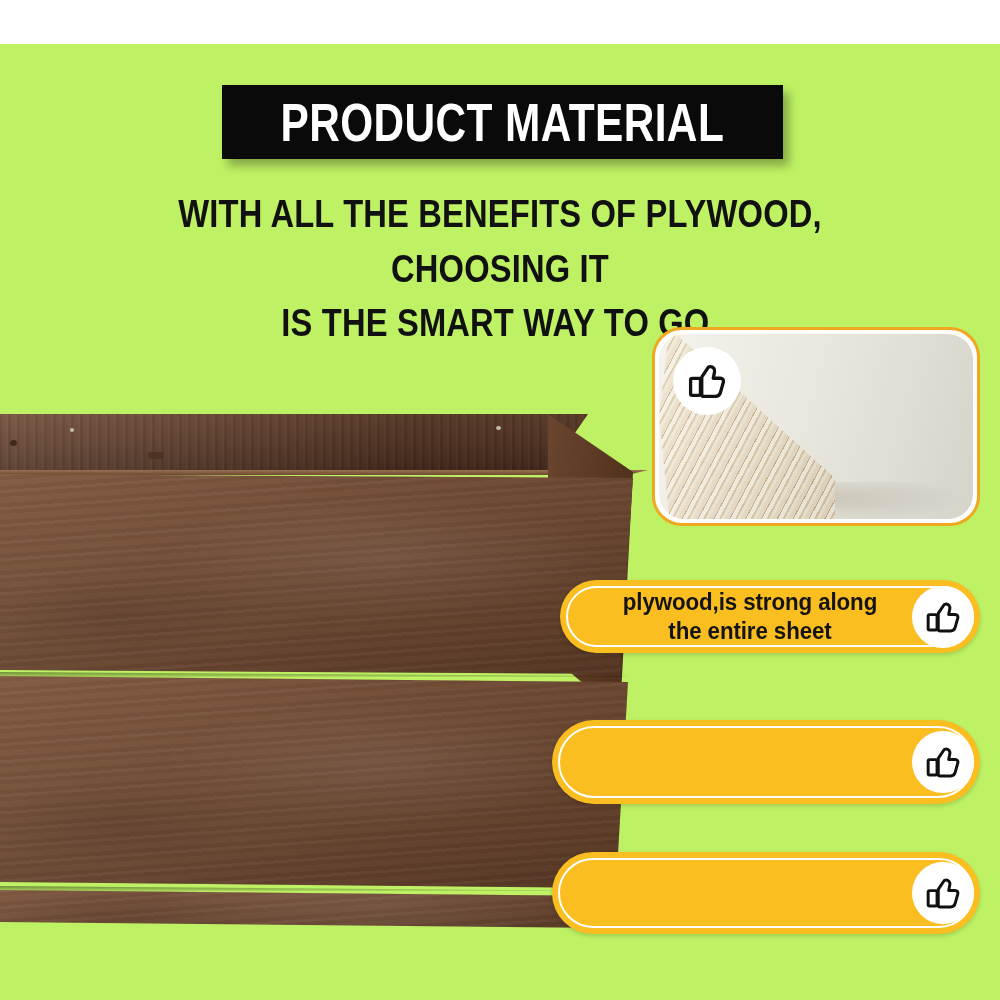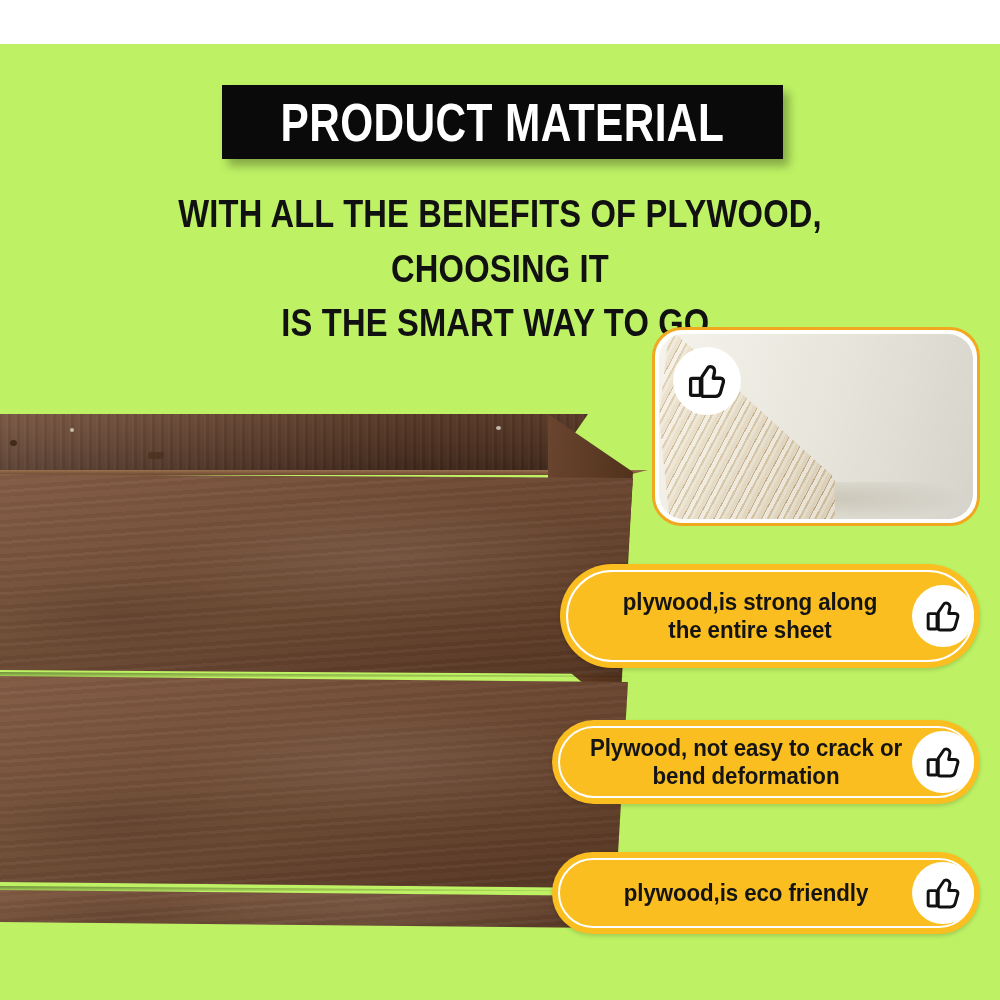--- a/index.html
+++ b/index.html
@@ -296,21 +296,21 @@
     position: absolute;
     z-index: 3;
     right: 6px;
     top: 50%;
     transform: translateY(-50%);
     width: 62px;
     height: 62px;
   }
   .pill-thumb svg { width: 38px; height: 38px; }
 
-  .pill-1 { left: 560px; top: 520px; width: 420px; height: 104px; }
+  .pill-1 { left: 560px; top: 536px; width: 420px; height: 73px; }
   .pill-2 { left: 552px; top: 676px; width: 428px; height: 84px; }
   .pill-3 { left: 552px; top: 808px; width: 428px; height: 82px; }
 </style>
 </head>
 <body>
 
 <div id="page">
 
   <div class="title-banner">
     <span class="title-banner-text">PRODUCT MATERIAL</span>
@@ -366,39 +366,32 @@
         <g fill="none" stroke="#111111" stroke-width="5" stroke-linejoin="round" stroke-linecap="round">
           <path d="M24 26 L24 52 C24 54 25.5 55.5 27.5 55.5 L45 55.5 C48.5 55.5 51.5 53 52.5 49.5 L57 33.5 C57.8 30.5 55.6 27.8 52.5 27.8 L41.5 27.8 L43.5 18 C44.3 13.8 41.2 10 37 10 C35 10 33.3 11.2 32.6 13 L24 26 Z"></path>
           <rect x="7" y="28" width="15" height="26" rx="2.5"></rect>
         </g>
       </svg>
     </div>
   </div>
 
   <div class="pill pill-2">
     <div class="pill-ring"></div>
-    <div class="pill-text">
-      <span class="ln">Plywood, not easy to crack or</span>
-      <span class="ln">bend deformation</span>
-    </div>
     <div class="thumb-badge pill-thumb">
       <svg viewBox="0 0 64 64" xmlns="http://www.w3.org/2000/svg" aria-hidden="true">
         <g fill="none" stroke="#111111" stroke-width="5" stroke-linejoin="round" stroke-linecap="round">
           <path d="M24 26 L24 52 C24 54 25.5 55.5 27.5 55.5 L45 55.5 C48.5 55.5 51.5 53 52.5 49.5 L57 33.5 C57.8 30.5 55.6 27.8 52.5 27.8 L41.5 27.8 L43.5 18 C44.3 13.8 41.2 10 37 10 C35 10 33.3 11.2 32.6 13 L24 26 Z"></path>
           <rect x="7" y="28" width="15" height="26" rx="2.5"></rect>
         </g>
       </svg>
     </div>
   </div>
 
   <div class="pill pill-3">
     <div class="pill-ring"></div>
-    <div class="pill-text">
-      <span class="ln">plywood,is eco friendly</span>
-    </div>
     <div class="thumb-badge pill-thumb">
       <svg viewBox="0 0 64 64" xmlns="http://www.w3.org/2000/svg" aria-hidden="true">
         <g fill="none" stroke="#111111" stroke-width="5" stroke-linejoin="round" stroke-linecap="round">
           <path d="M24 26 L24 52 C24 54 25.5 55.5 27.5 55.5 L45 55.5 C48.5 55.5 51.5 53 52.5 49.5 L57 33.5 C57.8 30.5 55.6 27.8 52.5 27.8 L41.5 27.8 L43.5 18 C44.3 13.8 41.2 10 37 10 C35 10 33.3 11.2 32.6 13 L24 26 Z"></path>
           <rect x="7" y="28" width="15" height="26" rx="2.5"></rect>
         </g>
       </svg>
     </div>
   </div>
 

